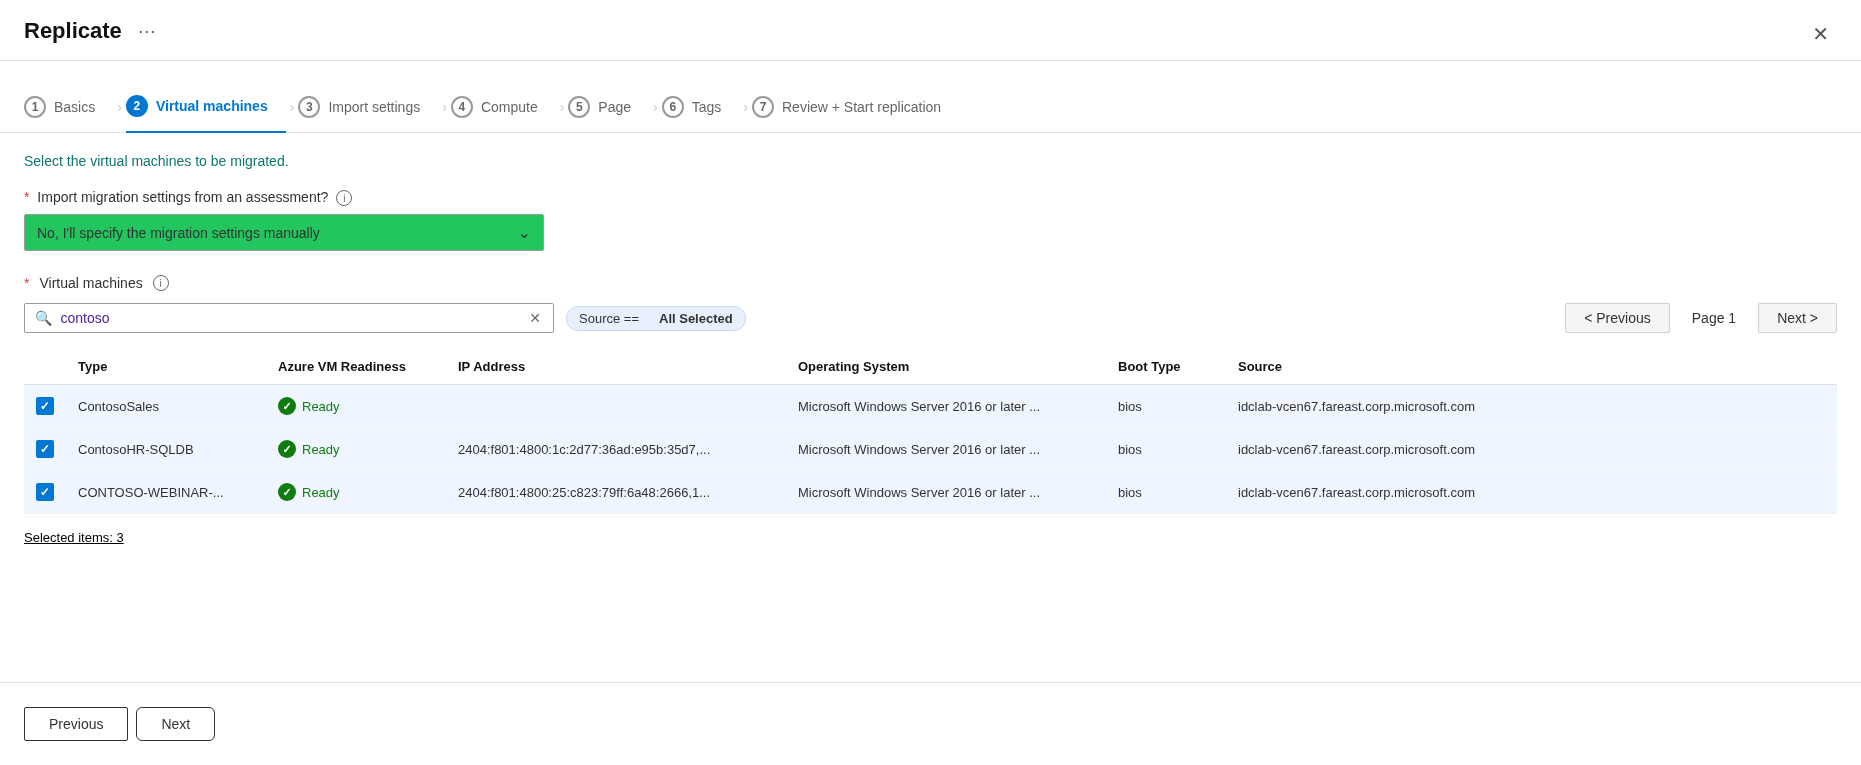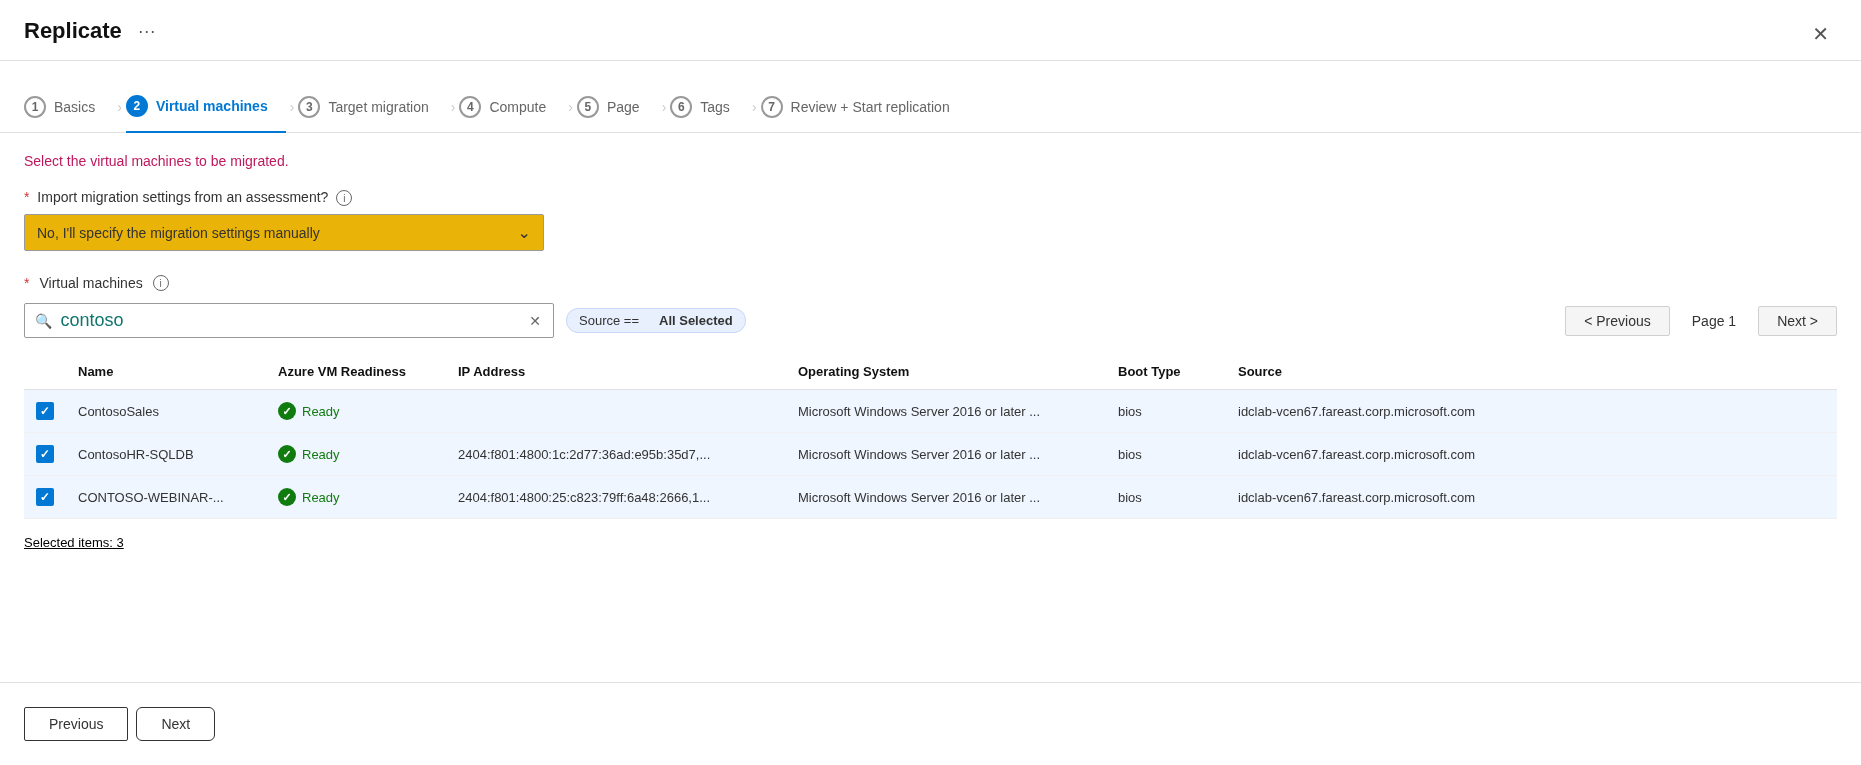--- a/index.html
+++ b/index.html
@@ -115,21 +115,21 @@
       padding: 0 4px;
       font-size: 14px;
     }
 
     
     .main-content {
       padding: 20px 24px;
     }
 
     .description {
-      color: #be185d;
+      color: #0f766e;
       margin-bottom: 20px;
       font-size: 14px;
     }
 
     .field-label {
       font-size: 14px;
       margin-bottom: 8px;
       color: #333;
     }
 
@@ -154,21 +154,21 @@
     }
 
     .dropdown-field {
       display: flex;
       align-items: center;
       justify-content: space-between;
       border: 1px solid #999;
       padding: 8px 12px;
       width: 520px;
       cursor: pointer;
-      background: #eab308;
+      background: #22c55e;
       border-radius: 2px;
       margin-bottom: 24px;
     }
 
     .dropdown-arrow {
       font-size: 16px;
       color: #333;
     }
 
     
@@ -206,22 +206,22 @@
     .search-icon {
       color: #666;
       margin-right: 8px;
       font-size: 14px;
     }
 
     .search-input {
       border: none;
       outline: none;
       flex: 1;
-      font-size: 18px;
-      color: #0f766e;
+      font-size: 14px;
+      color: #4c1d95;
     }
 
     .search-clear {
       background: none;
       border: none;
       cursor: pointer;
       color: #666;
       font-size: 14px;
       padding: 0 2px;
     }
@@ -406,21 +406,21 @@
     <span class="step-label">Basics</span>
   </div>
   <span class="step-separator">›</span>
   <div class="step active">
     <div class="step-circle">2</div>
     <span class="step-label">Virtual machines</span>
   </div>
   <span class="step-separator">›</span>
   <div class="step">
     <div class="step-circle">3</div>
-    <span class="step-label">Target migration</span>
+    <span class="step-label">Import settings</span>
   </div>
   <span class="step-separator">›</span>
   <div class="step">
     <div class="step-circle">4</div>
     <span class="step-label">Compute</span>
   </div>
   <span class="step-separator">›</span>
   <div class="step">
     <div class="step-circle">5</div>
     <span class="step-label">Page</span>
@@ -473,21 +473,21 @@
         <button class="page-btn">&lt; Previous</button>
         <span class="page-indicator">Page 1</span>
         <button class="page-btn">Next &gt;</button>
       </div>
     </div>
 
     <table class="vm-table">
       <thead>
         <tr>
           <th class="checkbox-cell"></th>
-          <th class="col-name">Name</th>
+          <th class="col-name">Type</th>
           <th class="col-readiness">Azure VM Readiness</th>
           <th class="col-ip">IP Address</th>
           <th class="col-os">Operating System</th>
           <th class="col-boot">Boot Type</th>
           <th class="col-source">Source</th>
         </tr>
       </thead>
       <tbody id="vm-table-body">
       <tr class="selected">
       <td class="checkbox-cell">

